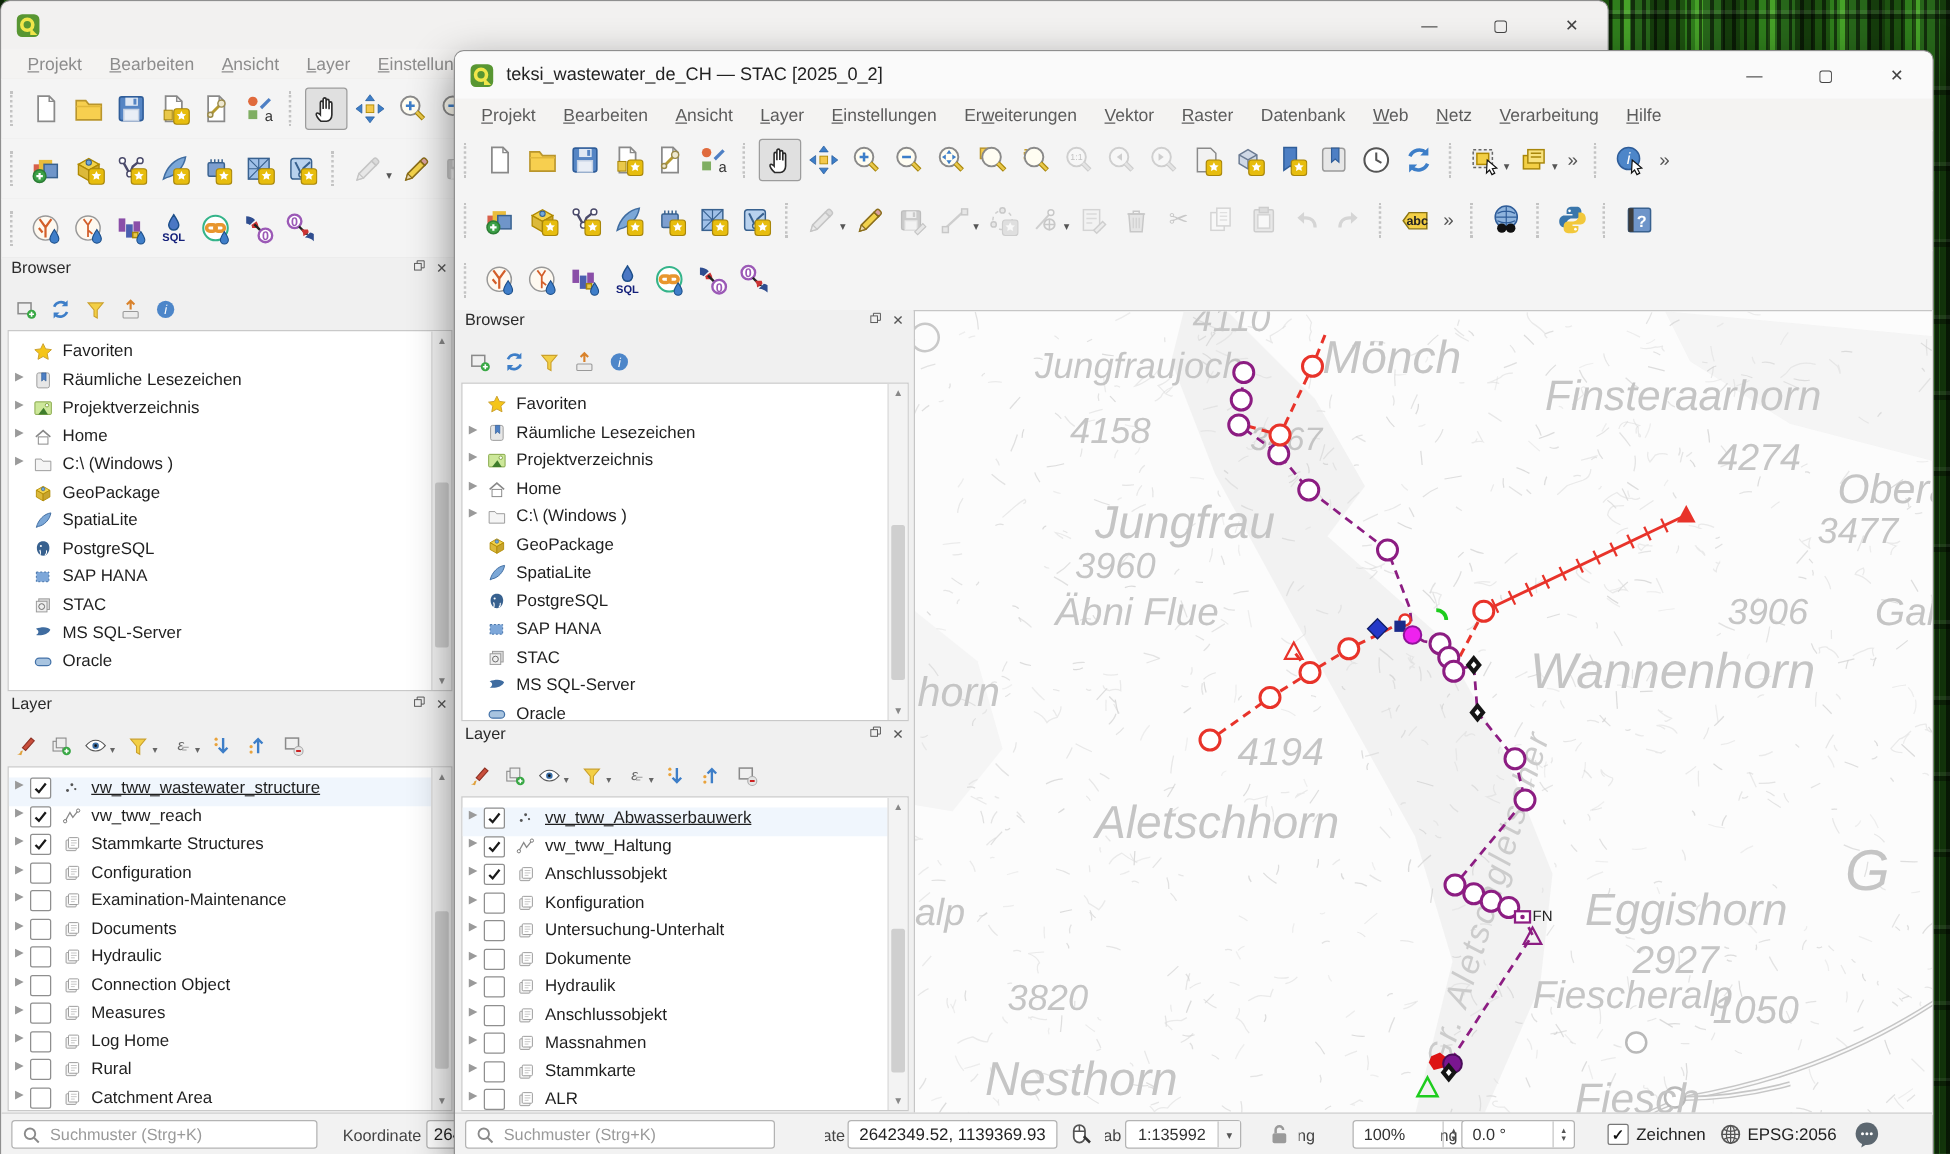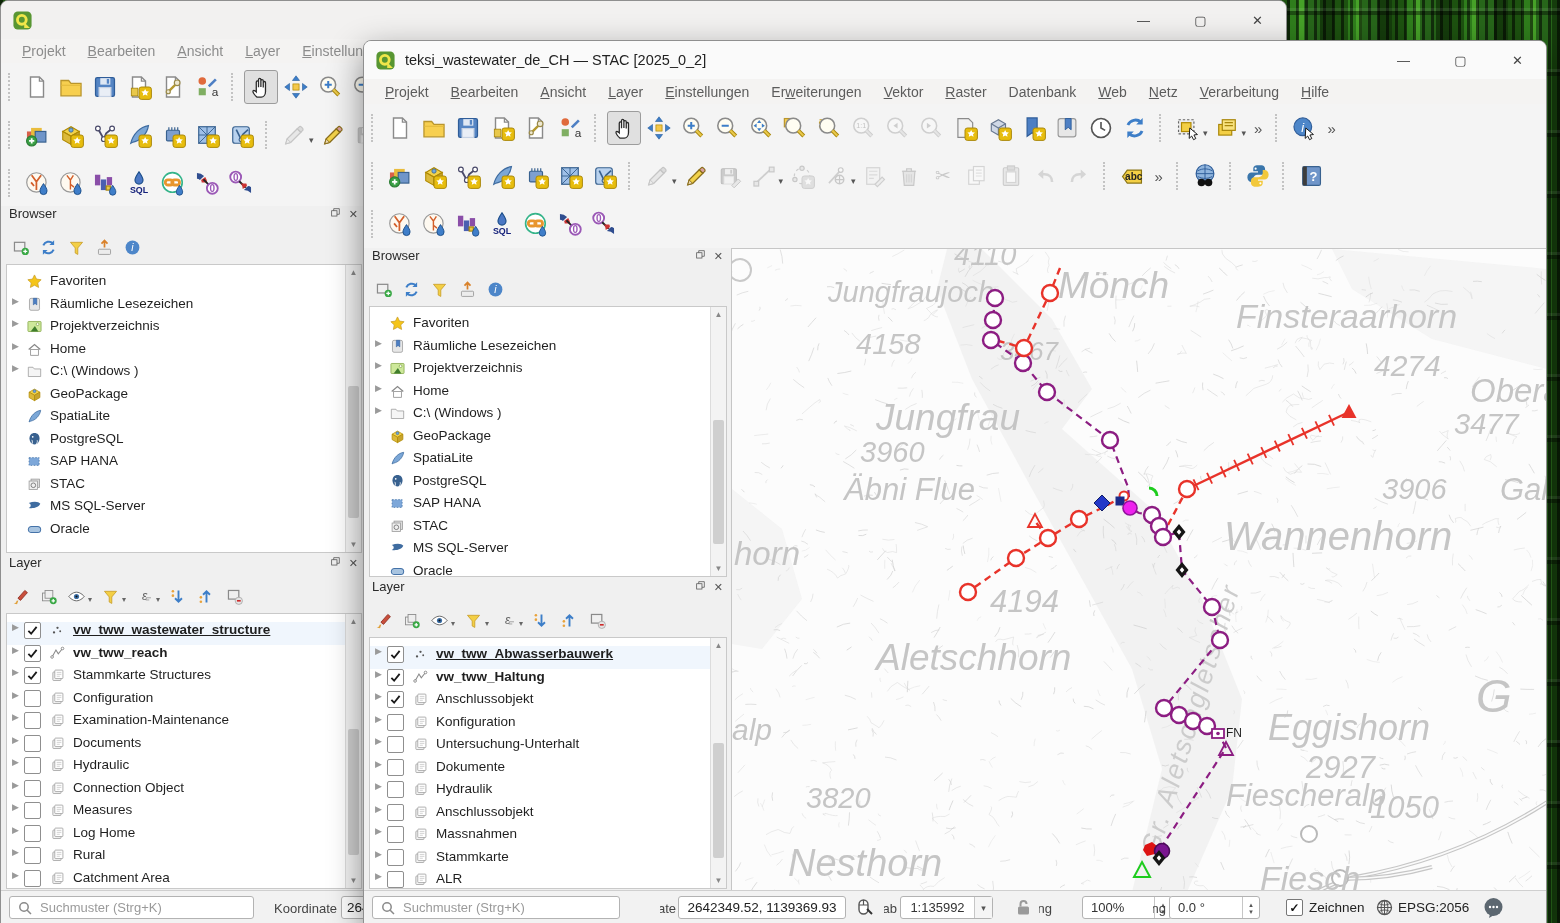--- a/index.html
+++ b/index.html
@@ -40,21 +40,21 @@
   .panel{position:absolute;background:#f0f0f0}
   .phead{height:26px;display:flex;align-items:flex-start;padding:0 8px;font-size:13px;color:#2a2a2a}
   .pbtns{margin-left:auto;display:flex;gap:7px;align-items:center}
   .ptools{height:30px;display:flex;align-items:center;gap:9px;padding:0 10px}
   .ptree{position:absolute;left:5px;right:4px;bottom:2px;background:#fff;border:1px solid #c9c9c9;overflow:hidden}
   .trow{height:22.5px;display:flex;align-items:flex-start;font-size:13.5px;color:#1f1f1f;white-space:nowrap}
   .trow.hl{background:#f0f6fd}
   .tarrow{width:17px;text-align:center;color:#9a9a9a;font-size:9px;flex:0 0 auto}
   .tico{width:21px;display:flex;justify-content:center;flex:0 0 auto;margin-right:5px}
   .cbx{width:15px;height:15px;background:#fff;border:1px solid #8f8f8f;border-radius:2px;margin-right:6px;flex:0 0 auto;display:flex;align-items:center;justify-content:center}
-  .lbl.b{font-weight:700}.lbl.u{text-decoration:underline}
+  .lbl.b{font-weight:400}.lbl.u{text-decoration:underline}
   .vscroll{position:absolute;right:0;top:0;bottom:0;width:15px;background:#f3f3f3;border-left:1px solid #dcdcdc}
   .sarr{position:absolute;left:0;right:0;height:15px;display:flex;align-items:center;justify-content:center;font-size:8px;color:#888}
   .thumb{position:absolute;left:2px;right:2px;background:#cfcfcf;border-radius:2px}
   
   #fg-map{position:absolute;left:367px;top:207px;width:815px;height:643px;background:#fcfcfc;border-left:1px solid #c6c6c6;border-top:1px solid #c6c6c6;overflow:hidden}
   
   .statusbar{position:absolute;left:0;right:0;bottom:0;height:33px;background:#f2f2f2;border-top:1px solid #cfcfcf;font-size:13px;color:#333}
   .sbox{position:absolute;top:5px;height:23px;background:#fff;border:1px solid #b3b3b3;border-radius:3px;box-sizing:border-box;display:flex;align-items:center}
   .sbox input{border:none;outline:none;flex:1;font-size:13px;color:#444;background:transparent;min-width:0;font-family:"Liberation Sans",sans-serif}
   .sbox input::placeholder{color:#9a9a9a}

